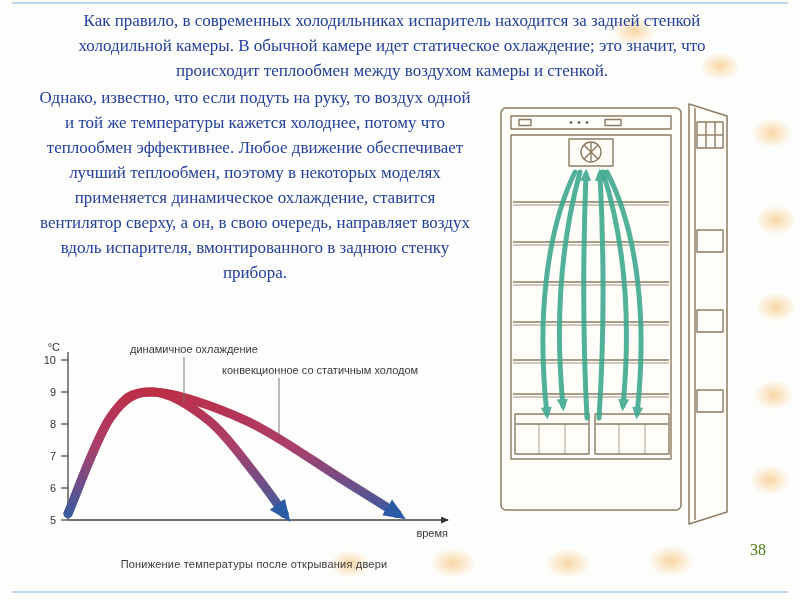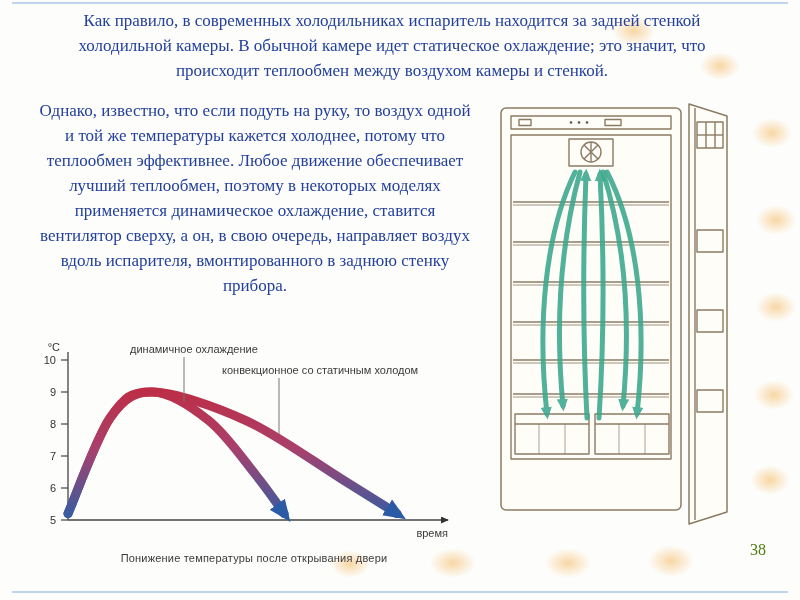--- a/index.html
+++ b/index.html
@@ -4,25 +4,25 @@
 <style>
   html,body{margin:0;padding:0}
   body{
     width:800px;height:600px;position:relative;overflow:hidden;
     background:#fdfdfb;
     font-family:"Liberation Serif", serif;
   }
   .frame{position:absolute;left:12px;right:12px;height:2px;background:#bfd5ec}
   .para{position:absolute;color:#23409c;font-size:17px;line-height:1.47;text-align:center}
   #intro{left:36px;top:9px;width:712px}
-  #body-par{left:36px;top:99px;width:438px}
+  #body-par{left:36px;top:86px;width:438px}
   .chart-wrap{position:absolute;left:24px;top:340px;width:460px}
   .chart-caption{
     font-family:"Liberation Sans", sans-serif;font-size:11px;color:#3a3a3a;
-    text-align:center;margin-top:2px;letter-spacing:.2px
+    text-align:center;margin-top:8px;letter-spacing:.2px
   }
   svg text{font-family:"Liberation Sans", sans-serif}
   .tick-label{font-size:11px;fill:#333}
   .axis{stroke:#444;stroke-width:1.3;fill:none}
   .tick{stroke:#444;stroke-width:1.2}
   .series-label{font-size:11px;fill:#3a3a3a}
   .leader{stroke:#777;stroke-width:1}
   .temp-curve{fill:none;stroke:url(#tempGrad);stroke-width:9;stroke-linecap:round}
   .fridge{position:absolute;left:487px;top:102px}
   .ln{fill:none;stroke:#8c7b63;stroke-width:1.4;stroke-linejoin:round}

